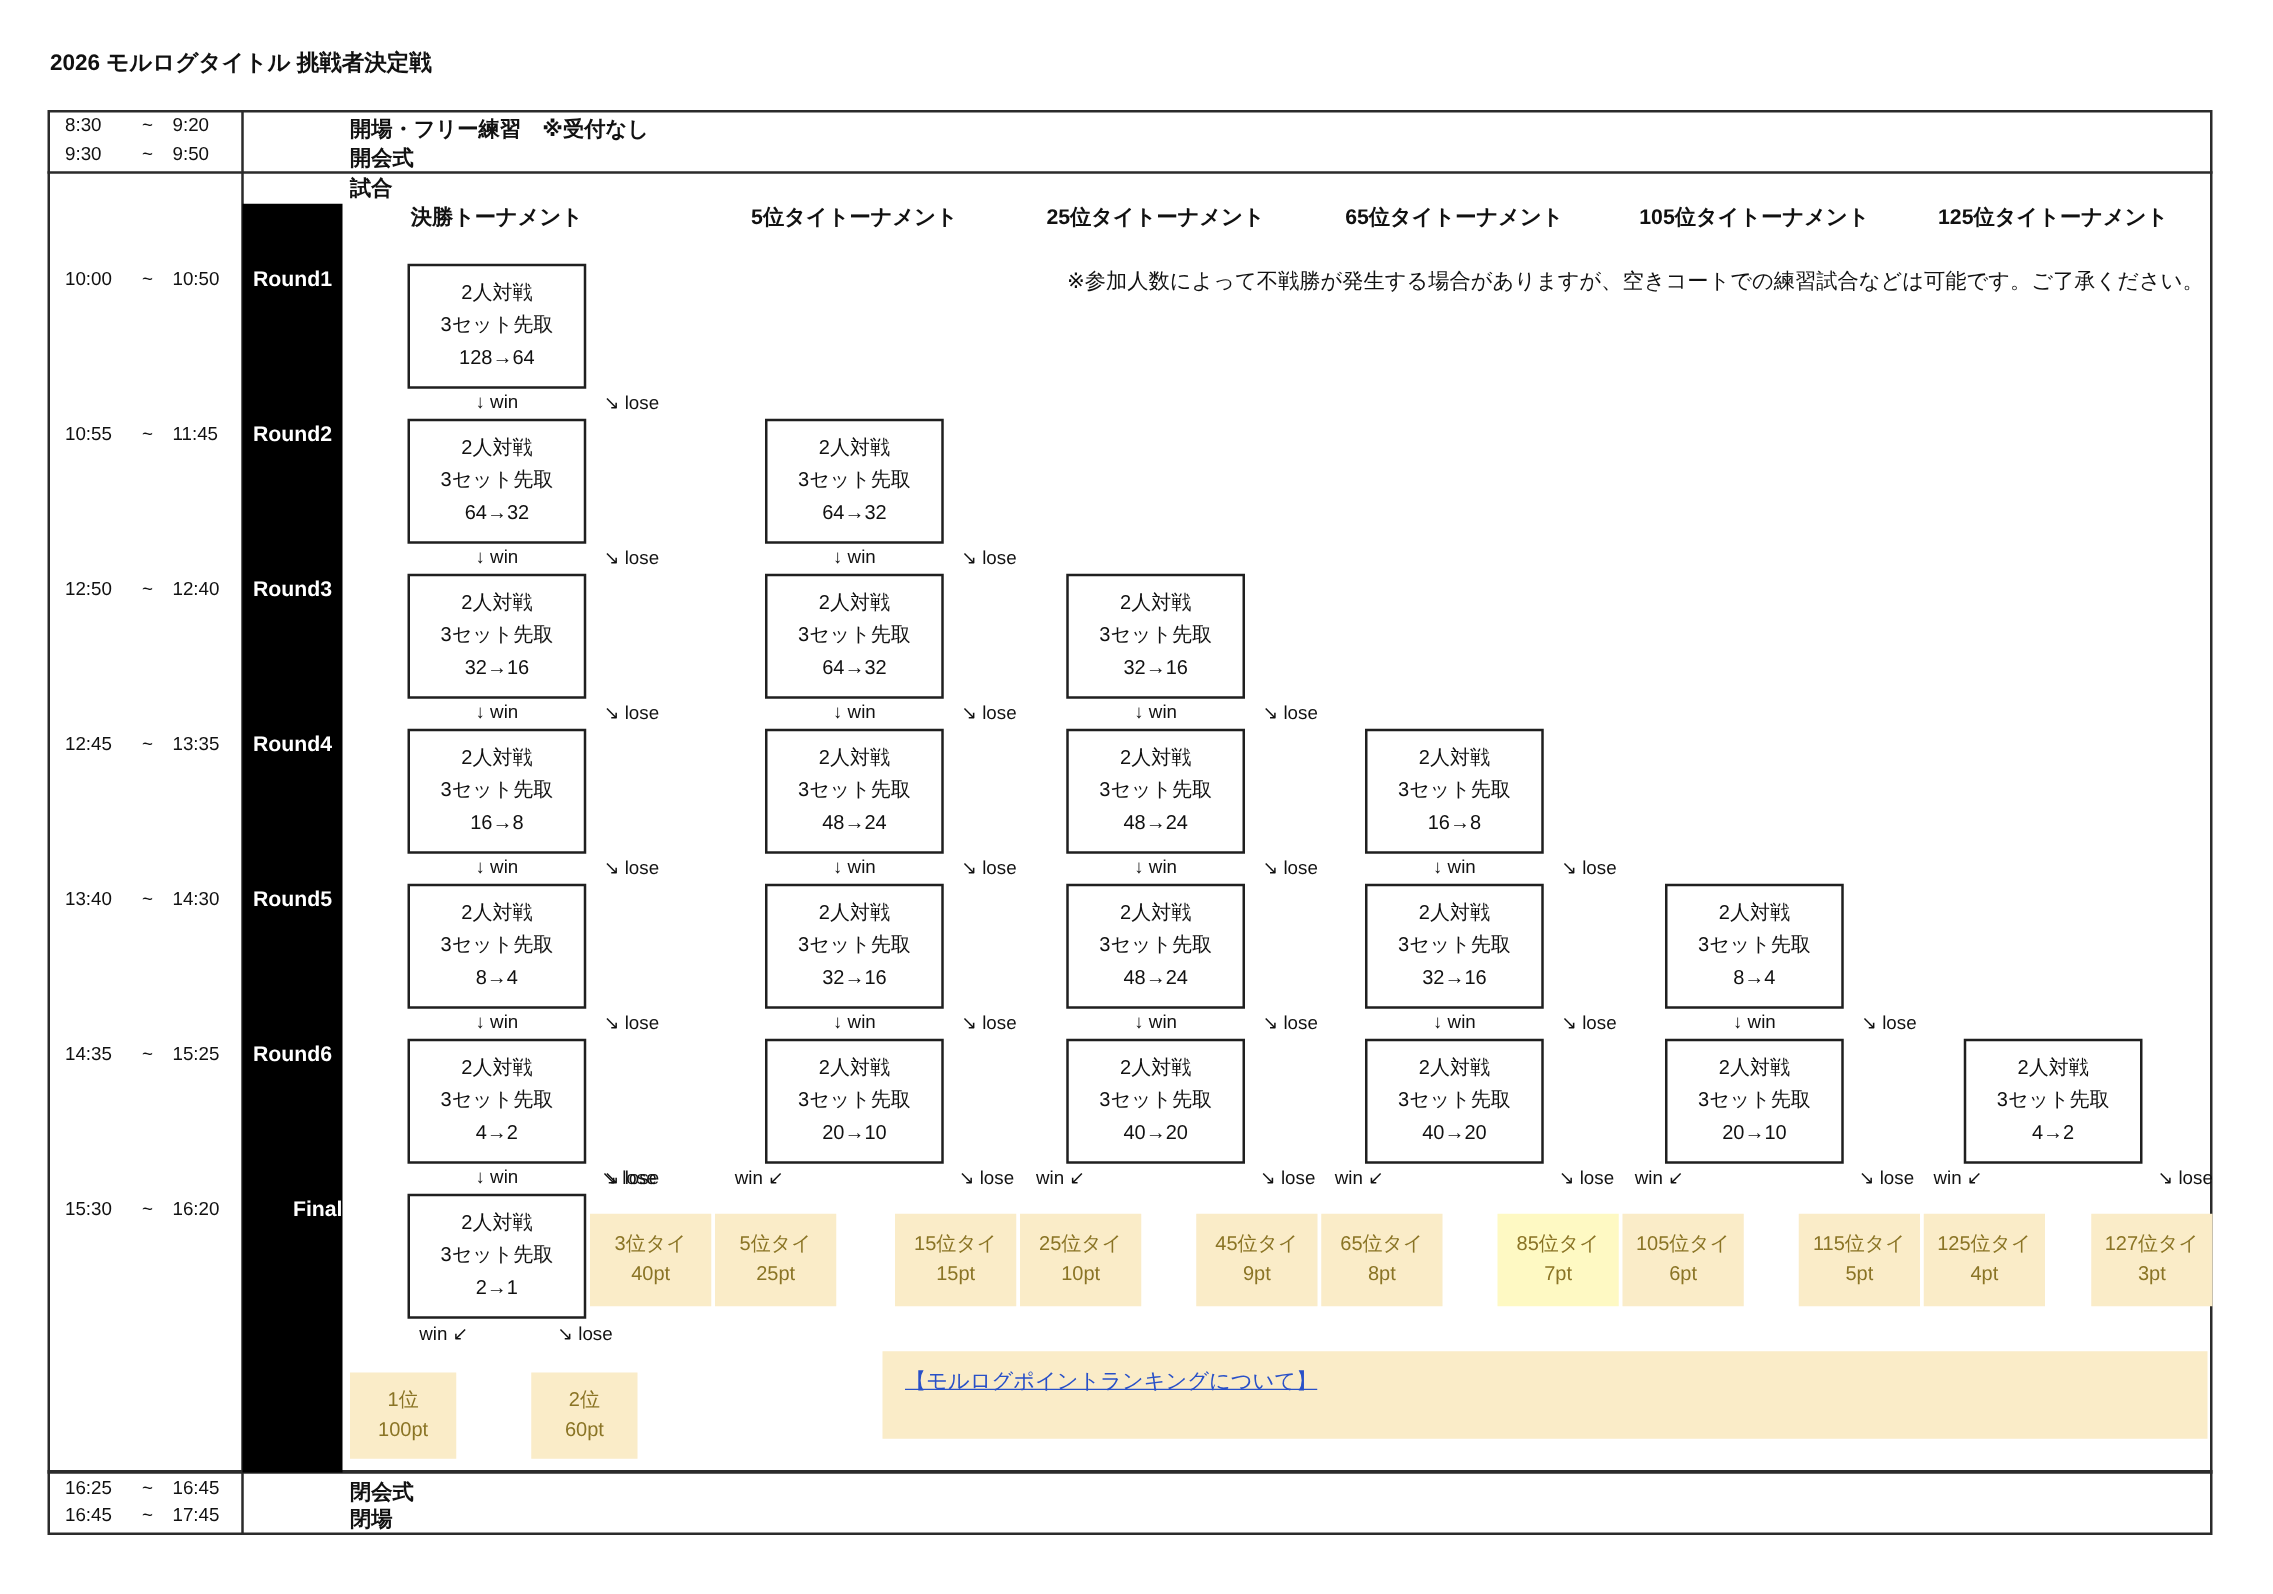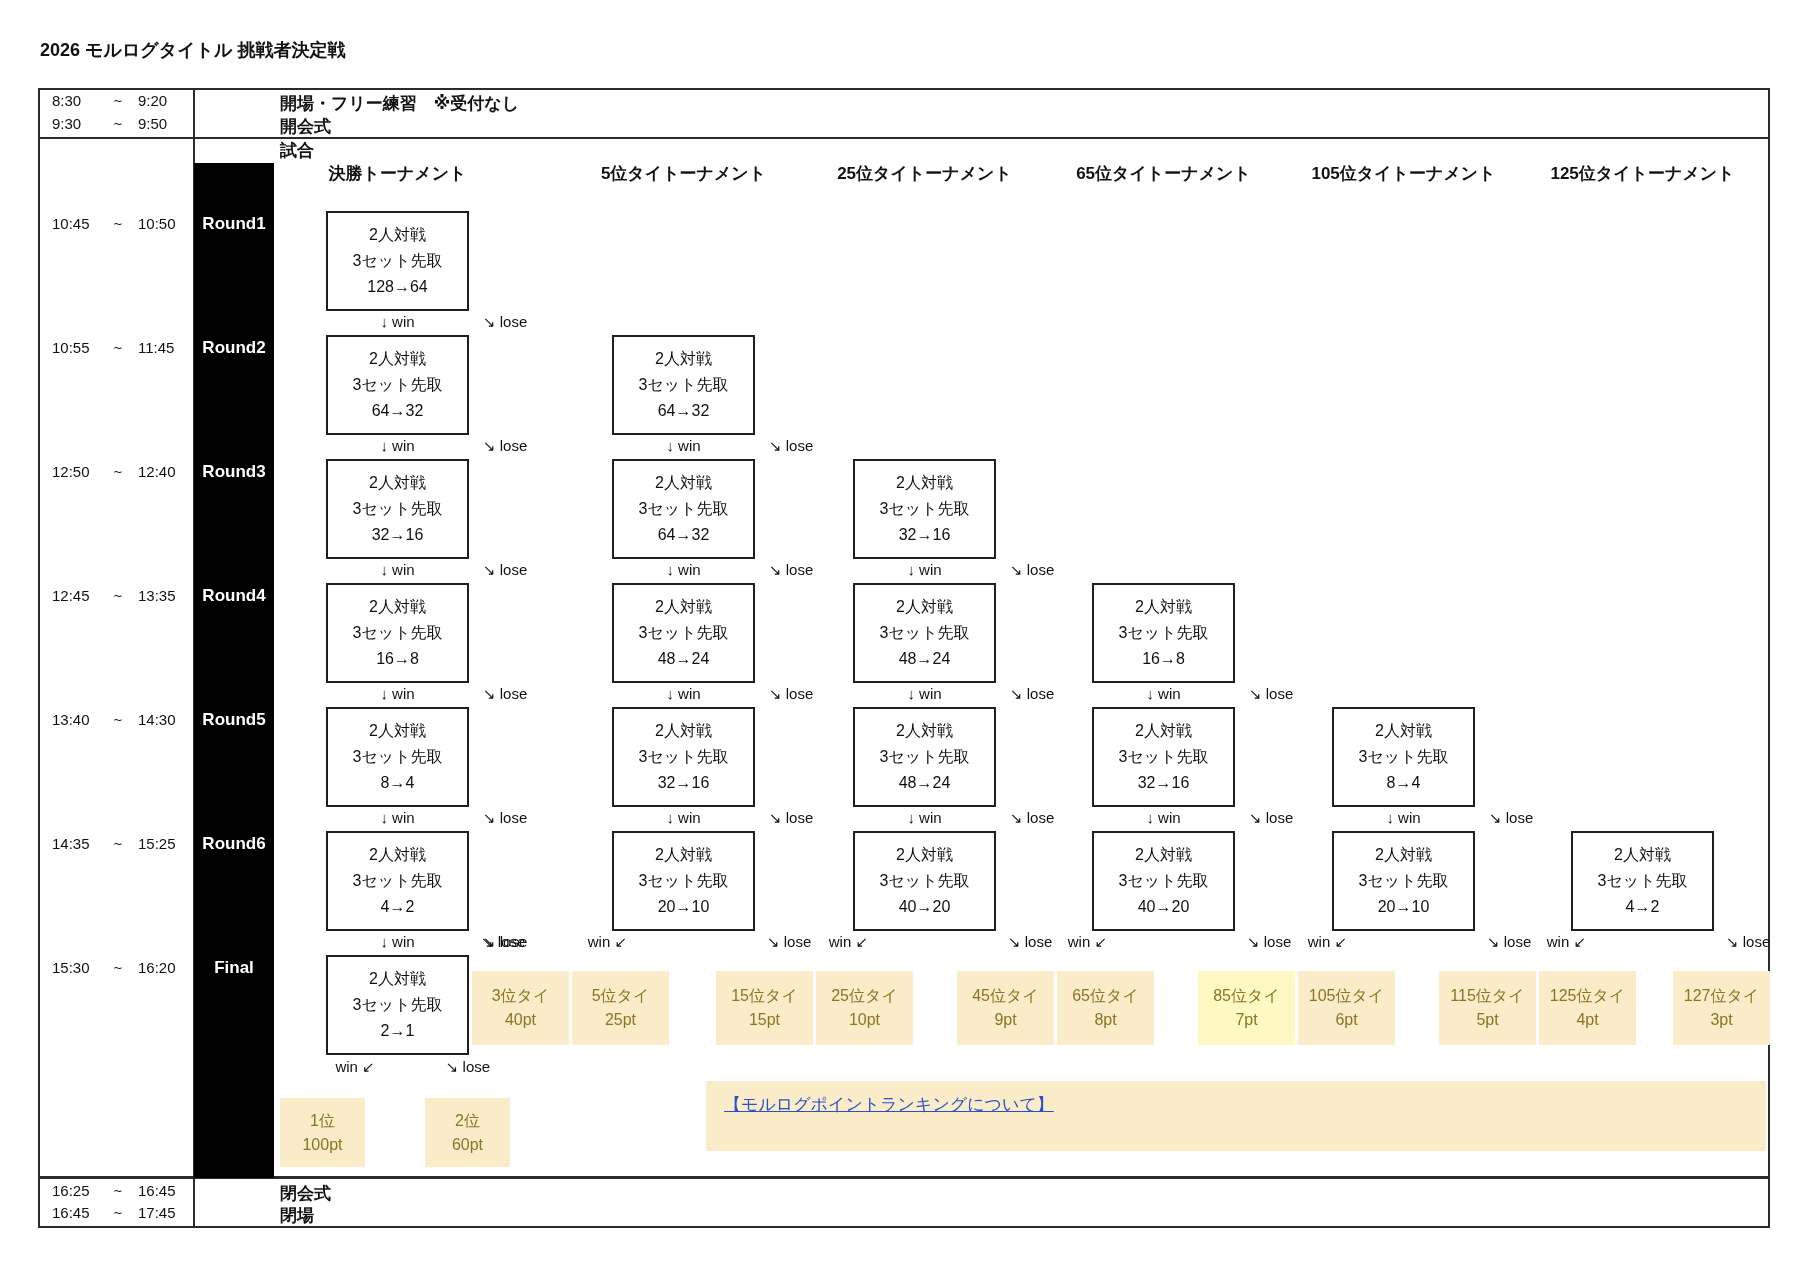--- a/index.html
+++ b/index.html
@@ -33,20 +33,21 @@
 
   <div class="outer" style="left:38px;top:88px;width:1728px;height:1136px;"></div>
   <div class="vline" style="left:193px;top:88px;height:1140px;"></div>
   <div class="hline" style="left:38px;top:137px;width:1732px;"></div>
   <div class="hline" style="left:38px;top:1176px;width:1732px;height:3px;"></div>
 
   <div class="blackcol" style="left:194px;top:163px;width:80px;height:1015px;"></div>
 
   <div class="rowlabel" style="left:280px;top:139px;">試合</div>
 
+  <div class="note" style="right:55px;top:213px;">※参加人数によって不戦勝が発生する場合がありますが、空きコートでの練習試合などは可能です。ご了承ください。</div>
 
   <div class="linkbox" style="left: 706px; top: 1081px; width: 1060px; height: 70px; padding: 12px 0px 0px 18px; box-sizing: border-box; background: rgb(250, 236, 200);">
     <div class="linkline" style="color: rgb(40, 80, 200);">【モルログポイントランキングについて】</div>
   </div>
 
 <div class="trow" style="left: 52px; top: 92px;">
       <span class="t1">8:30</span>
       <span class="t2">~</span>
       <span class="t3">9:20</span>
     </div>
@@ -63,21 +64,21 @@
       <span class="t3">16:45</span>
     </div>
     <div class="rowlabel" style="left: 280px; top: 1182px;">閉会式</div>
     <div class="trow" style="left: 52px; top: 1204px;">
       <span class="t1">16:45</span>
       <span class="t2">~</span>
       <span class="t3">17:45</span>
     </div>
     <div class="rowlabel" style="left: 280px; top: 1204px;">閉場</div>
     <div class="trow" style="left: 52px; top: 215px;">
-      <span class="t1">10:45</span>
+      <span class="t1">10:00</span>
       <span class="t2">~</span>
       <span class="t3">10:50</span>
     </div>
     <div class="roundlbl" style="left: 194px; top: 214px; width: 80px;">Round1</div>
     <div class="trow" style="left: 52px; top: 339px;">
       <span class="t1">10:55</span>
       <span class="t2">~</span>
       <span class="t3">11:45</span>
     </div>
     <div class="roundlbl" style="left: 194px; top: 338px; width: 80px;">Round2</div>
@@ -103,21 +104,21 @@
       <span class="t1">14:35</span>
       <span class="t2">~</span>
       <span class="t3">15:25</span>
     </div>
     <div class="roundlbl" style="left: 194px; top: 834px; width: 80px;">Round6</div>
     <div class="trow" style="left: 52px; top: 959px;">
       <span class="t1">15:30</span>
       <span class="t2">~</span>
       <span class="t3">16:20</span>
     </div>
-    <div class="roundlbl" style="left: 194px; top: 958px; width: 80px;">Final</div>
+    <div class="roundlbl" style="left: 194px; top: 958px; width: 80px; text-align: right;">Final</div>
     <div class="colhead" style="left: 267.5px; top: 162px; width: 260px;">決勝トーナメント</div>
     <div class="colhead" style="left: 553.5px; top: 162px; width: 260px;">5位タイトーナメント</div>
     <div class="colhead" style="left: 794.5px; top: 162px; width: 260px;">25位タイトーナメント</div>
     <div class="colhead" style="left: 1033.5px; top: 162px; width: 260px;">65位タイトーナメント</div>
     <div class="colhead" style="left: 1273.5px; top: 162px; width: 260px;">105位タイトーナメント</div>
     <div class="colhead" style="left: 1512.5px; top: 162px; width: 260px;">125位タイトーナメント</div>
     <div class="mbox" style="left: 326px; top: 211px; width: 139px; height: 96px;">
       <div>2人対戦</div>
       <div>3セット先取</div>
       <div>128→64</div>

